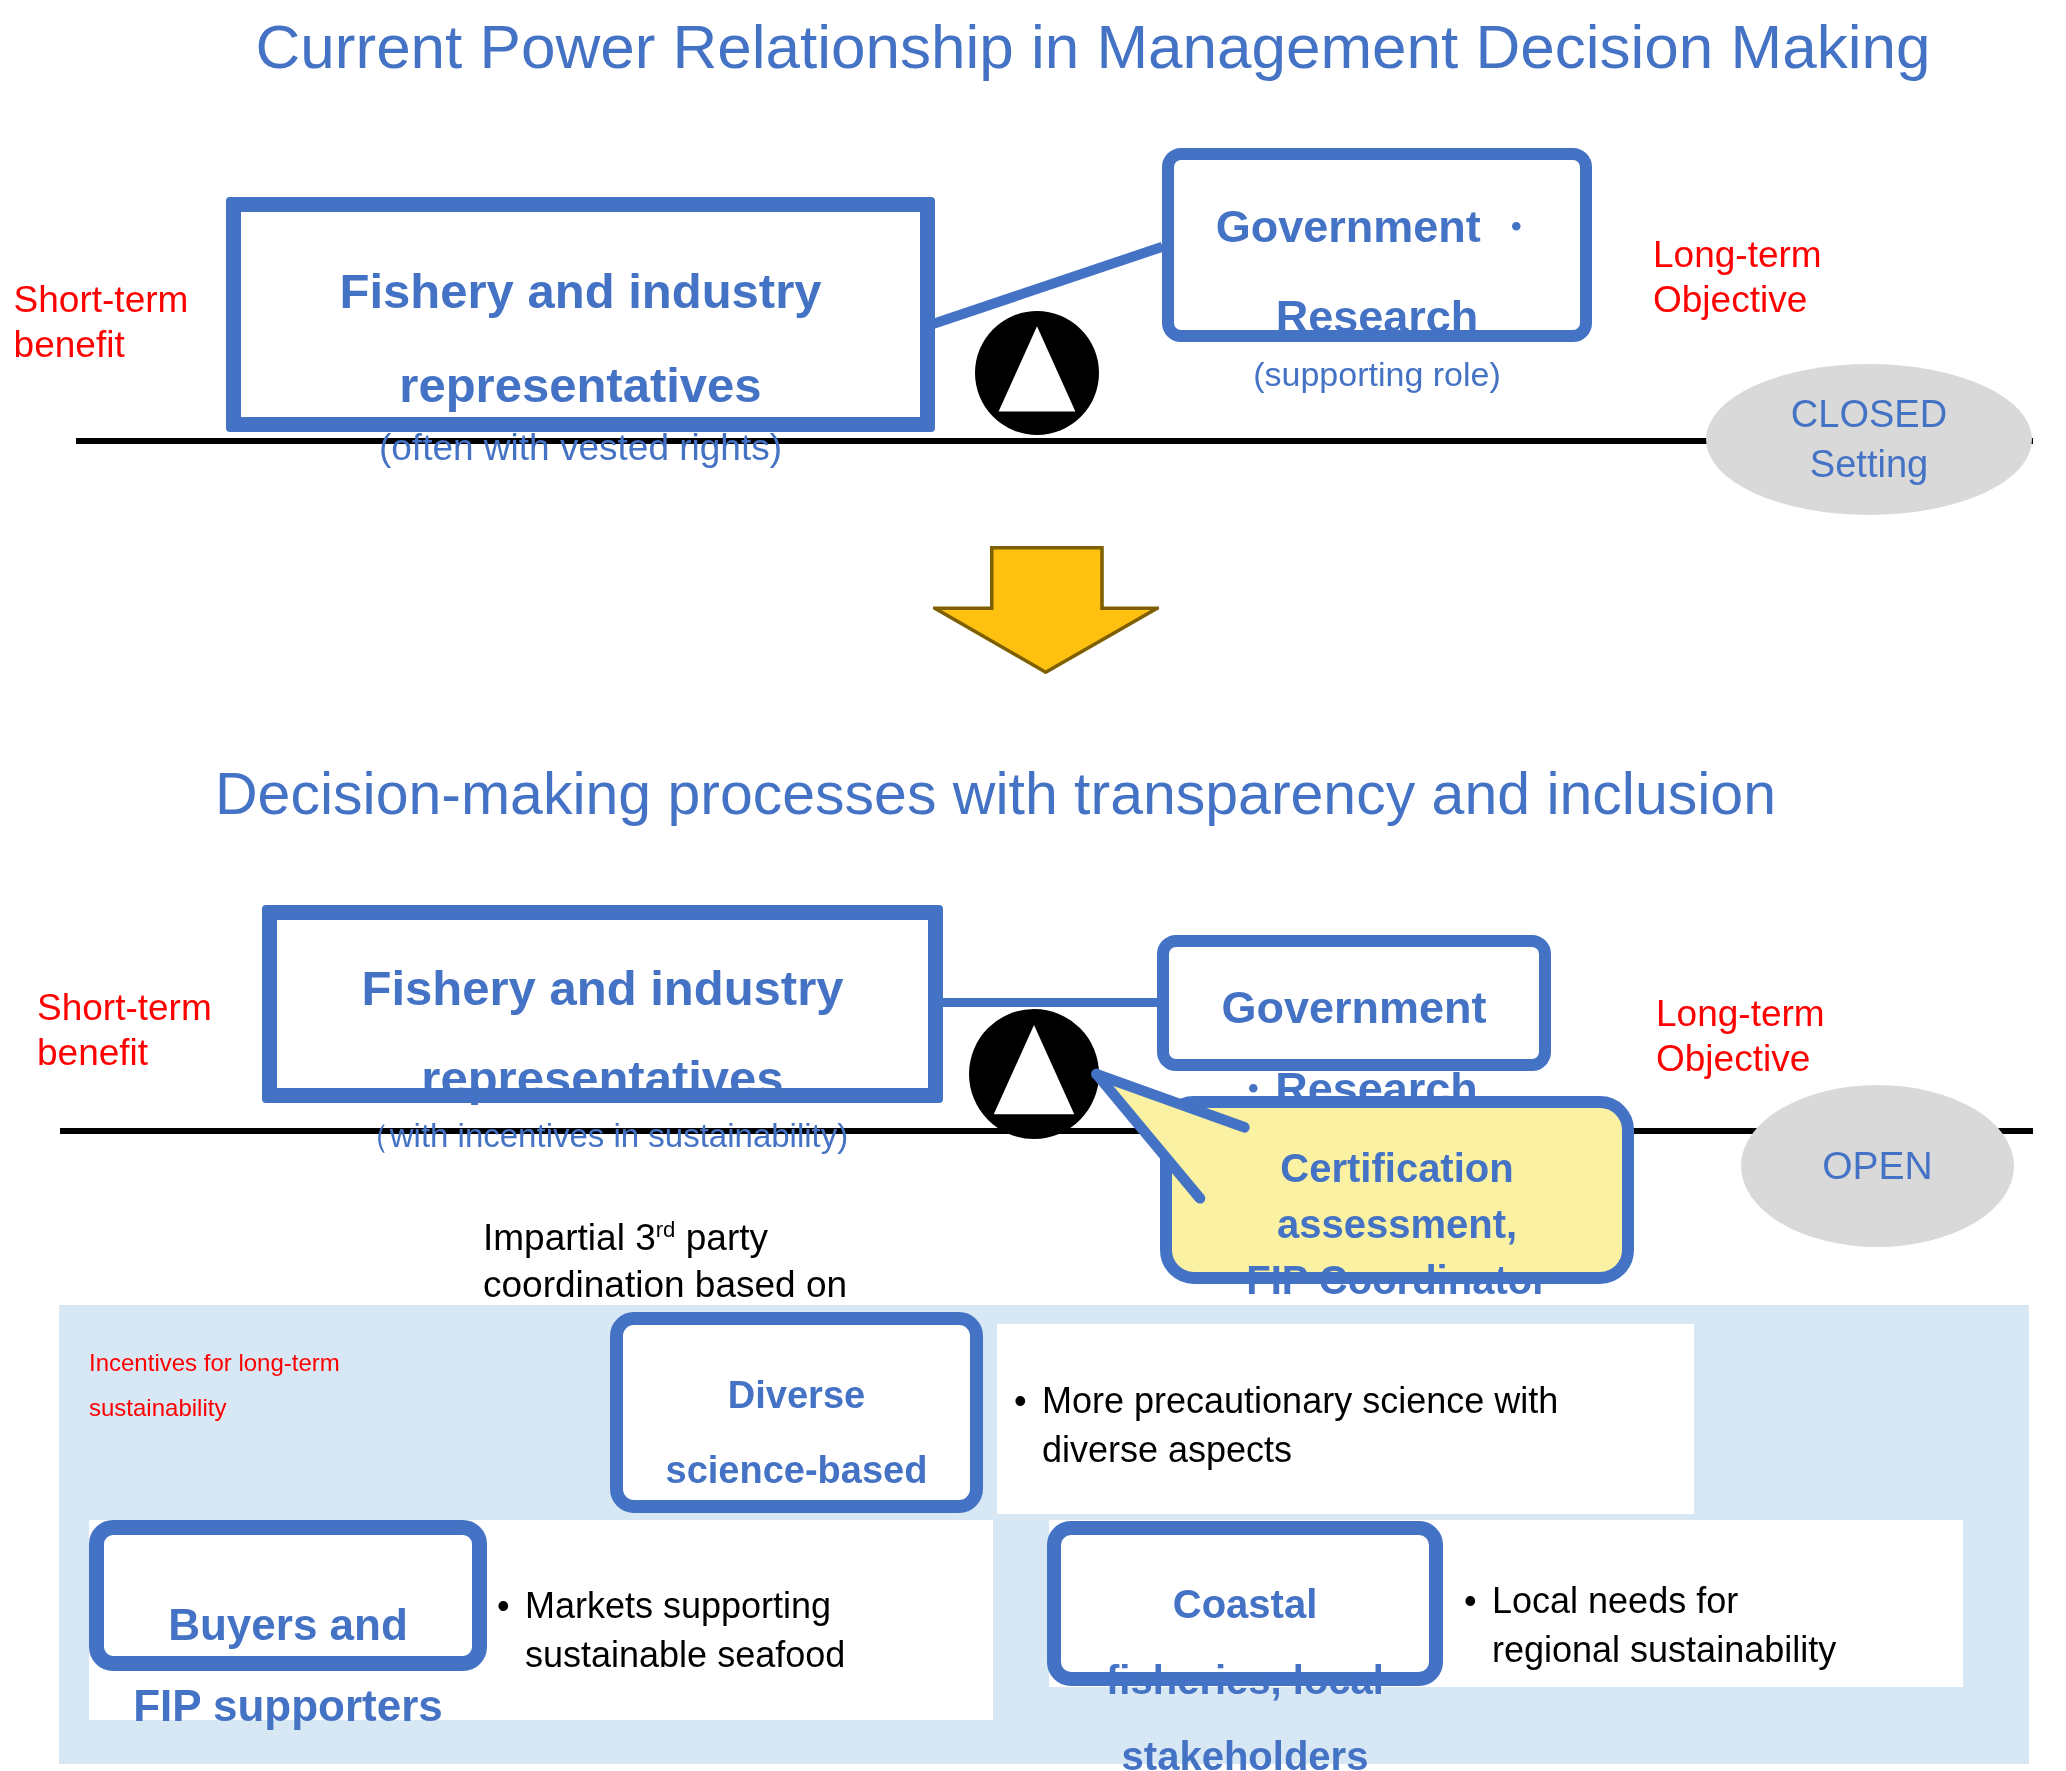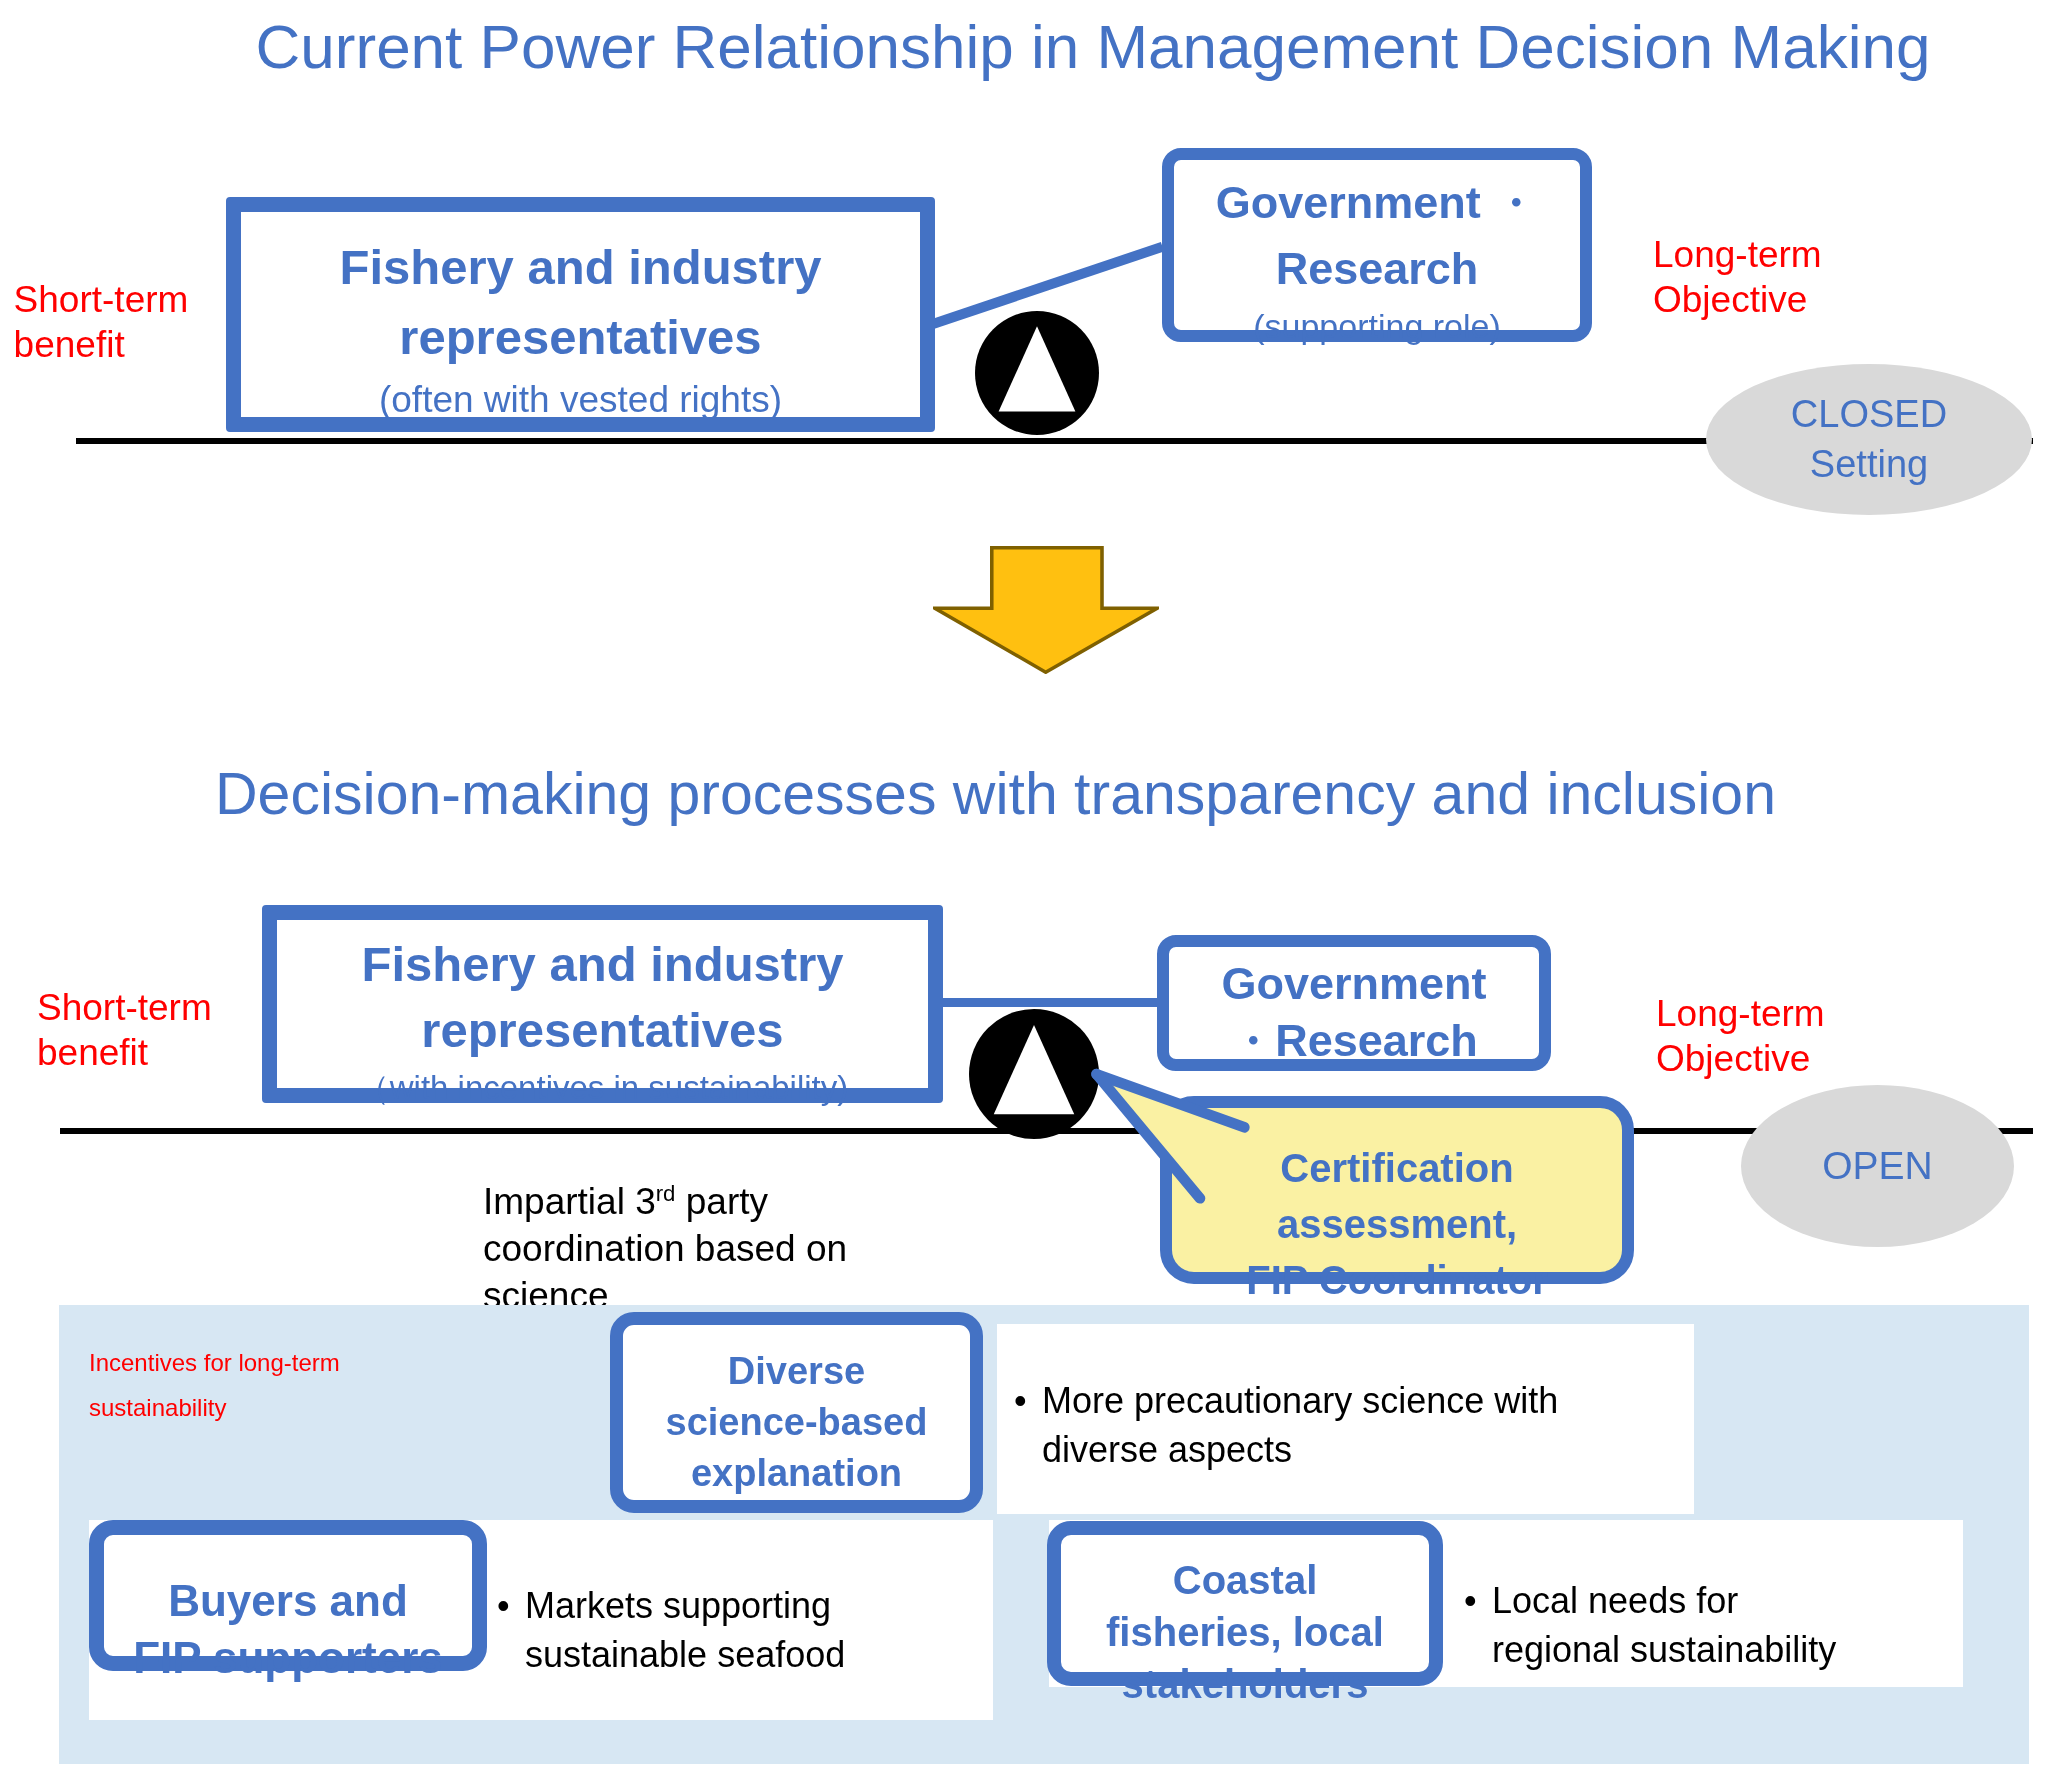--- a/index.html
+++ b/index.html
@@ -23,21 +23,21 @@
   .box{
     background:#ffffff;
     border:15.4px solid var(--blue);
     border-radius:4px;
     color:var(--blue);
     font-weight:bold;
     text-align:center;
     box-sizing:border-box;
     white-space:nowrap;
   }
-  .box .bl{display:block;}
+  .box .bl{display:block;margin-top:24px;}
   .box .note{display:block;font-weight:normal;}
   .redlabel{color:var(--red);font-size:37px;line-height:45px;white-space:nowrap;}
   .redlabel span{display:block;}
   .ellipse{
     background:var(--grey);
     border-radius:50%;
     color:var(--blue);
     text-align:center;
     box-sizing:border-box;
   }
@@ -141,21 +141,21 @@
   <div class="abs redlabel" style="left:37px;top:985px;">
     <span>Short-term</span>
     <span>benefit</span>
   </div>
 
   <div class="abs redlabel" style="left:1656px;top:991px;">
     <span>Long-term</span>
     <span>Objective</span>
   </div>
 
-  <div class="abs blacknote" style="left:483px;top:1170px;">
+  <div class="abs blacknote" style="left:483px;top:1206px;">
     <span class="bl"><span>Impartial 3</span><sup>rd</sup><span> party</span></span>
     <span class="bl">coordination based on</span>
     <span class="bl">science</span>
   </div>
 
   <div class="abs bubble" style="left:1160px;top:1096px;width:474px;height:188px;padding-top:32px;font-size:40px;line-height:56px;">
     <span>Certification</span>
     <span>assessment,</span>
     <span>FIP Coordinator</span>
   </div>

